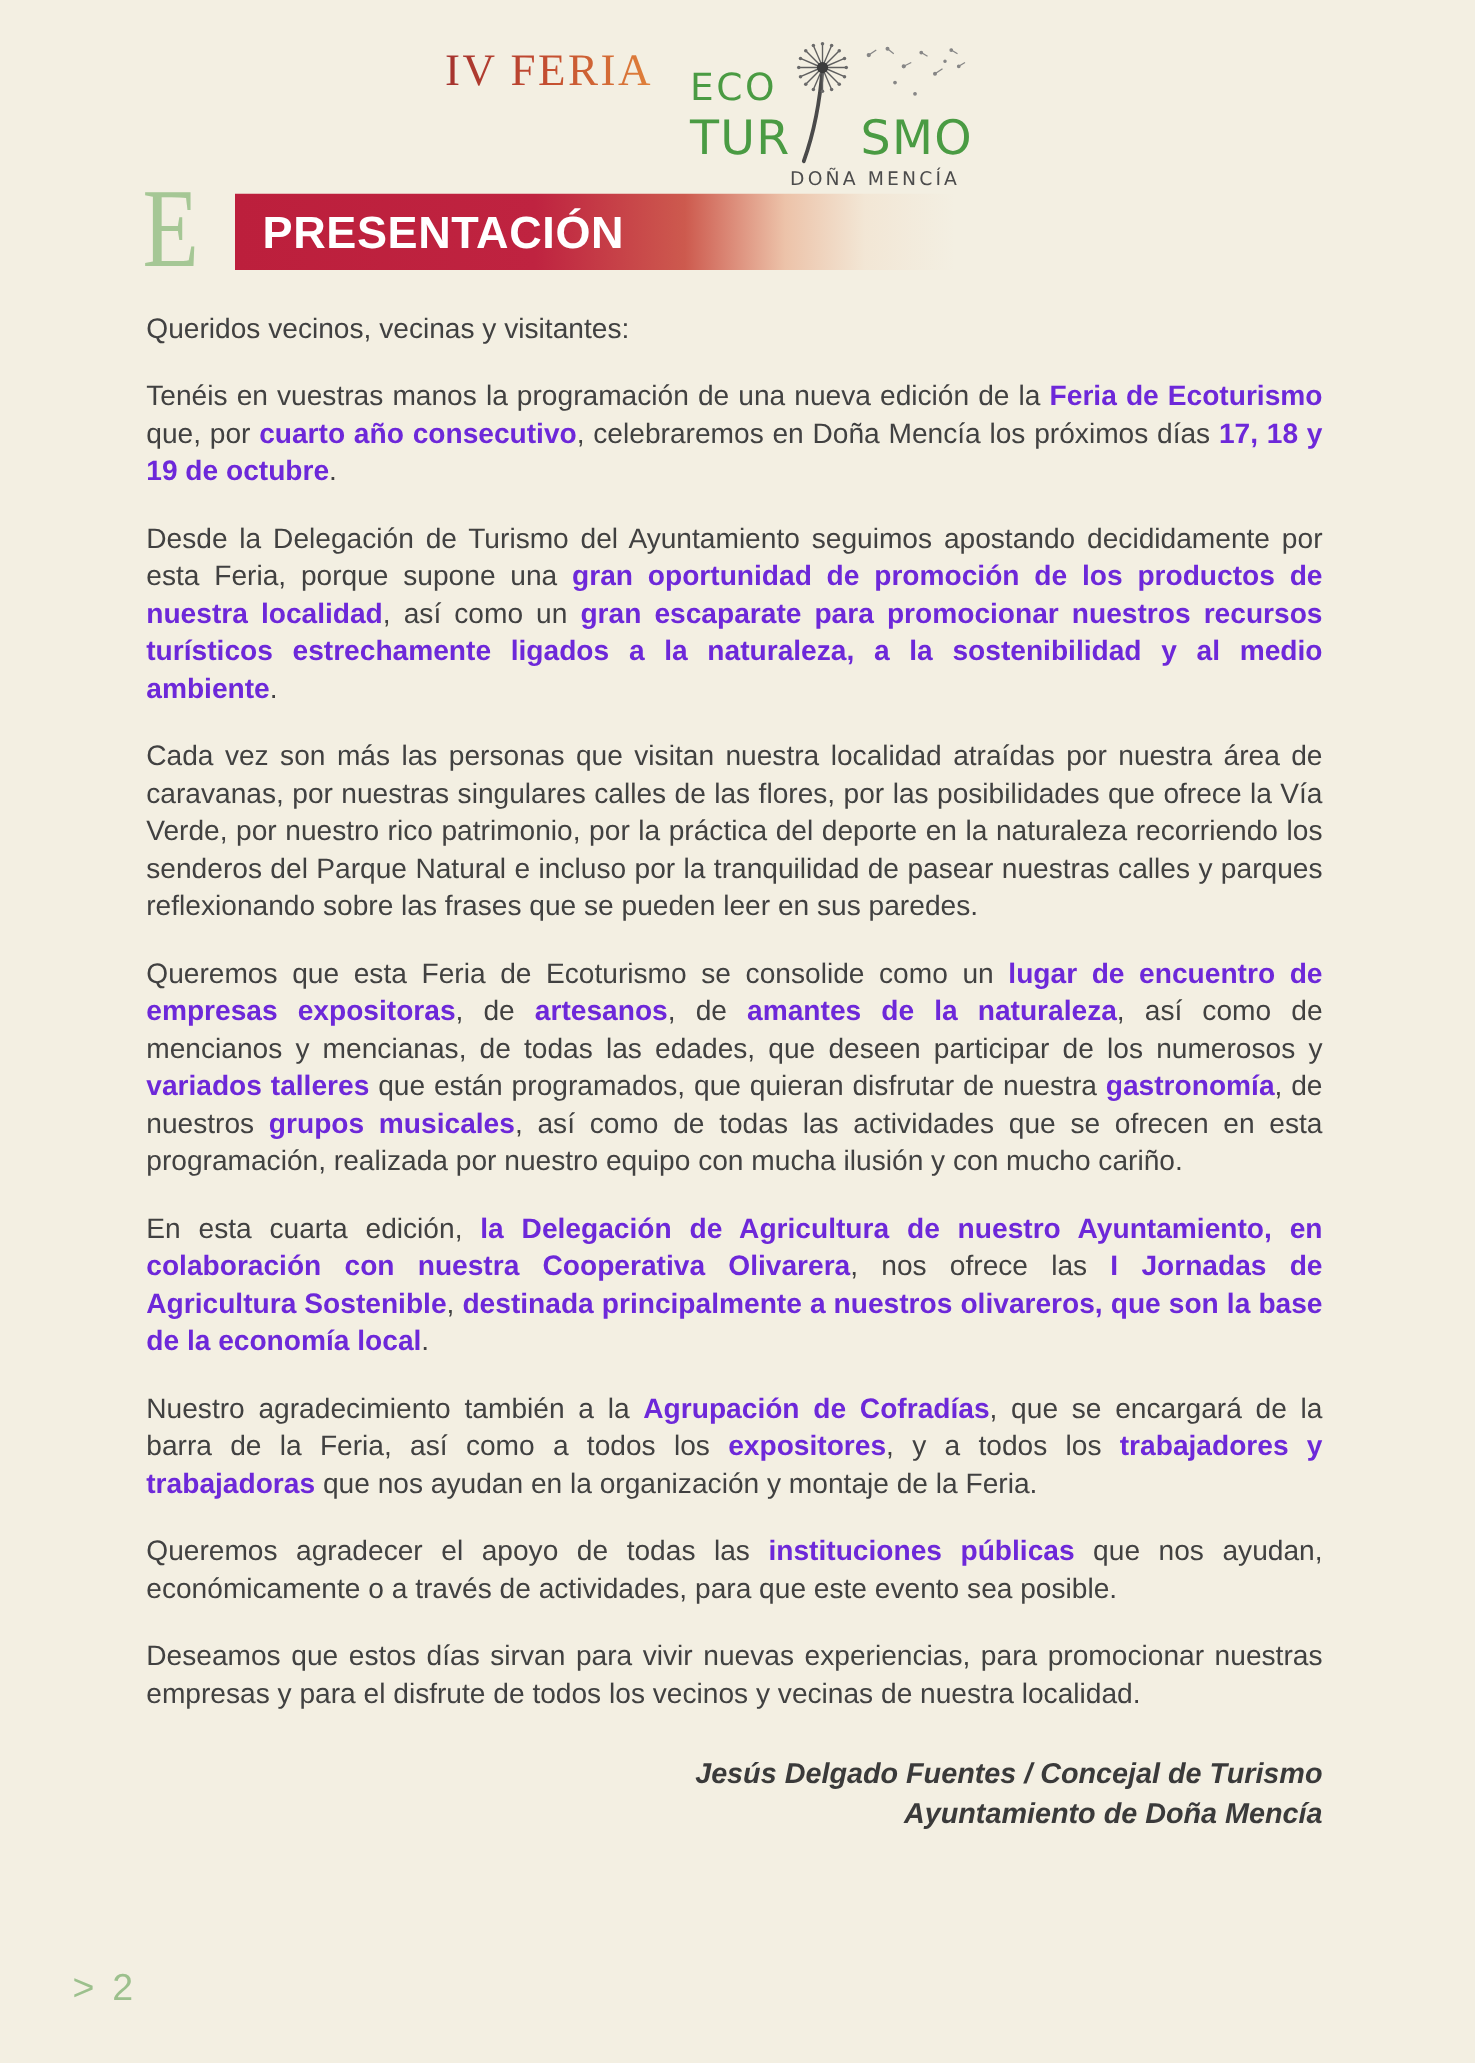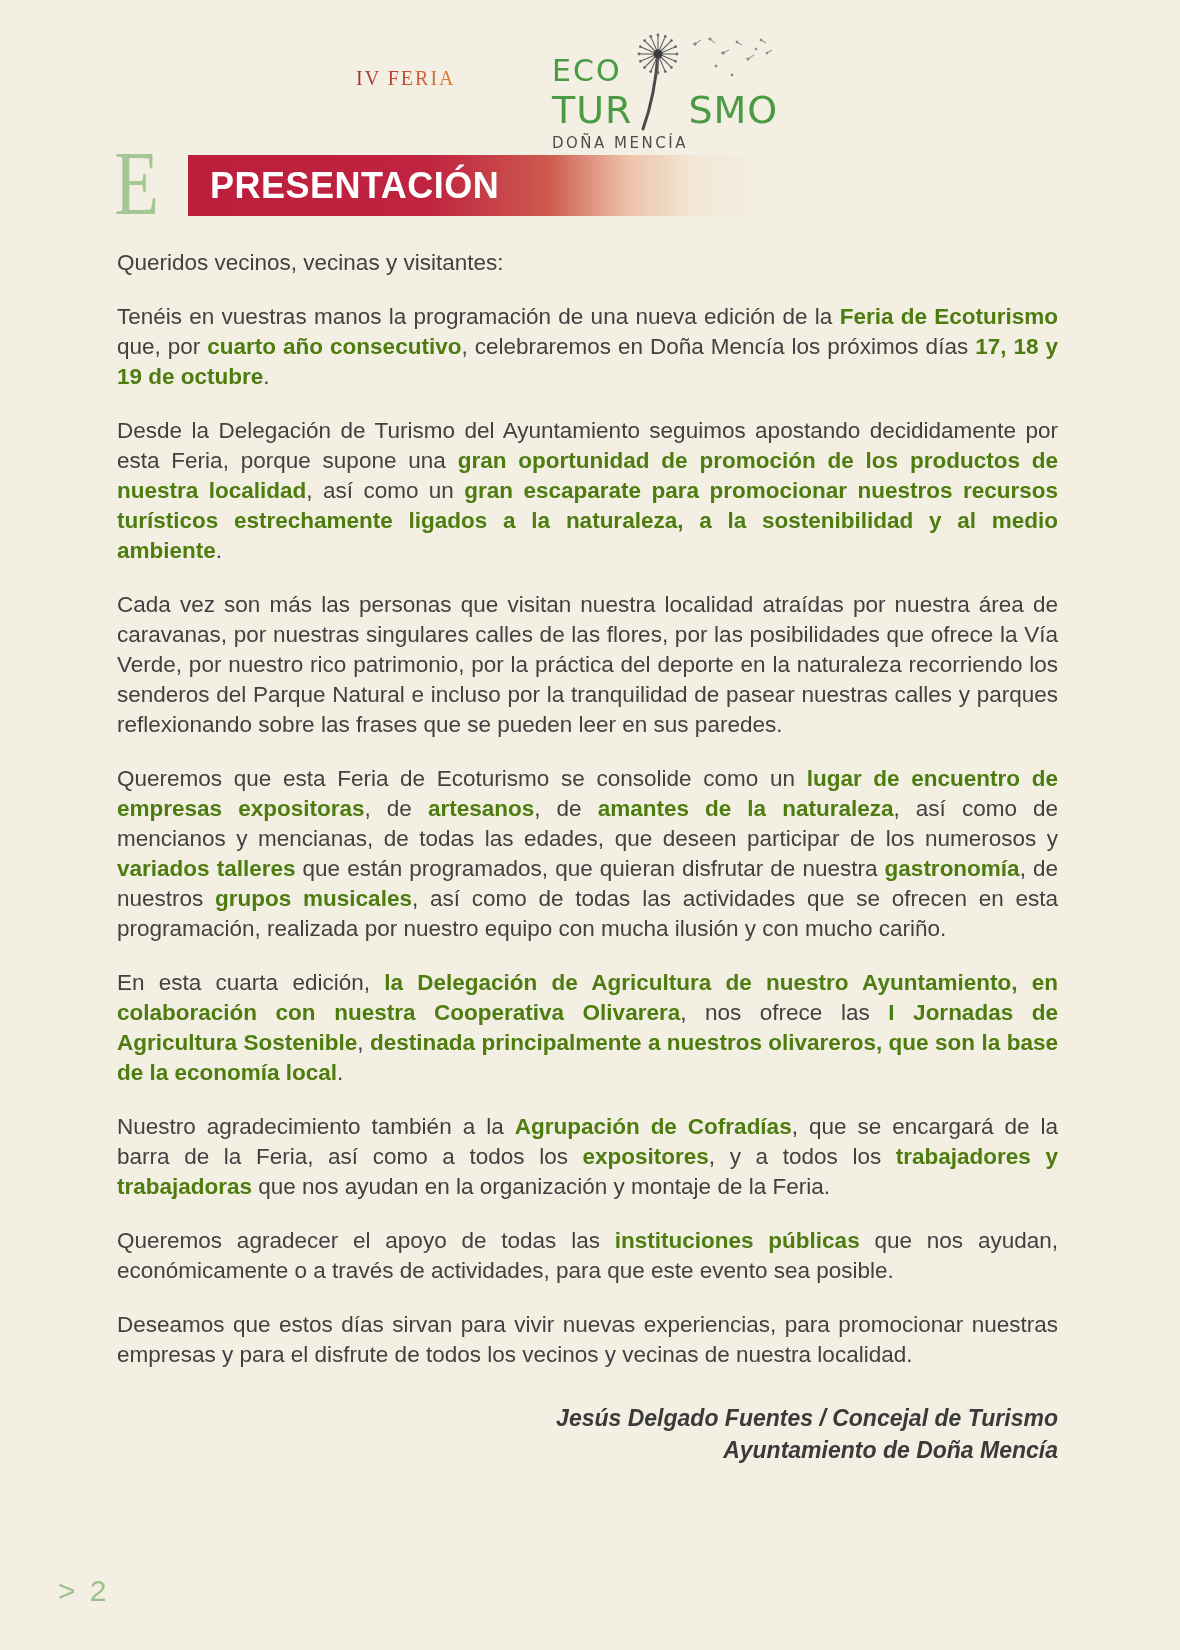--- a/index.html
+++ b/index.html
@@ -10,23 +10,23 @@
   .page{
     position:relative;
     width:1180px;height:1650px;
     margin:0 auto;
     background:#f3efe2;
     overflow:hidden;
     color:#414141;
   }
   
   .edition{
-    position:absolute;left:356px;top:60px;
+    position:absolute;left:356px;top:38px;
     font-family:"Liberation Serif", serif;
-    font-size:20px;letter-spacing:2px;line-height:36px;
+    font-size:36px;letter-spacing:2px;line-height:36px;
     color:#c8502f;
     background:linear-gradient(90deg,#a4322e 0%,#c14a30 45%,#e0813a 100%);
     -webkit-background-clip:text;background-clip:text;
     -webkit-text-fill-color:transparent;
   }
   .logo{
     position:absolute;left:552px;top:40px;width:216px;
     font-family:"DejaVu Sans", sans-serif;
   }
   .logo-eco{
@@ -34,21 +34,21 @@
   }
   .logo-turismo{
     display:flex;align-items:flex-end;
     margin-top:5px;
     font-size:38px;letter-spacing:1px;line-height:38px;color:#4a9b43;gap:28px;
   }
   .logo-gap{width:27px;}
   .logo-sub{
     margin-top:7px;
     font-size:15px;letter-spacing:2.5px;line-height:15px;
-    color:#4c4c4c;text-align:left;white-space:nowrap;
+    color:#4c4c4c;text-align:right;white-space:nowrap;
   }
   .dandelion{
     position:absolute;left:63px;top:-8px;width:165px;height:105px;
     pointer-events:none;
   }
   
   .drop-letter{
     position:absolute;left:114px;top:139px;
     font-family:"Liberation Serif", serif;
     font-size:90px;line-height:90px;
@@ -73,21 +73,21 @@
   
   main{
     position:absolute;left:117px;top:248px;width:941px;
   }
   main p{
     margin:0 0 24px 0;
     font-size:22.5px;line-height:30px;
     text-align:justify;
     color:#414141;
   }
-  main p b{color:#4d7c0f;}
+  main p b{color:#6d28d9;}
   .signature{
     margin-top:32px;
     text-align:right;
     font-style:italic;font-weight:700;
     font-size:23px;line-height:32px;
     color:#3a3a3a;
   }
   
   .page-number{
     position:absolute;left:58px;top:1574px;

